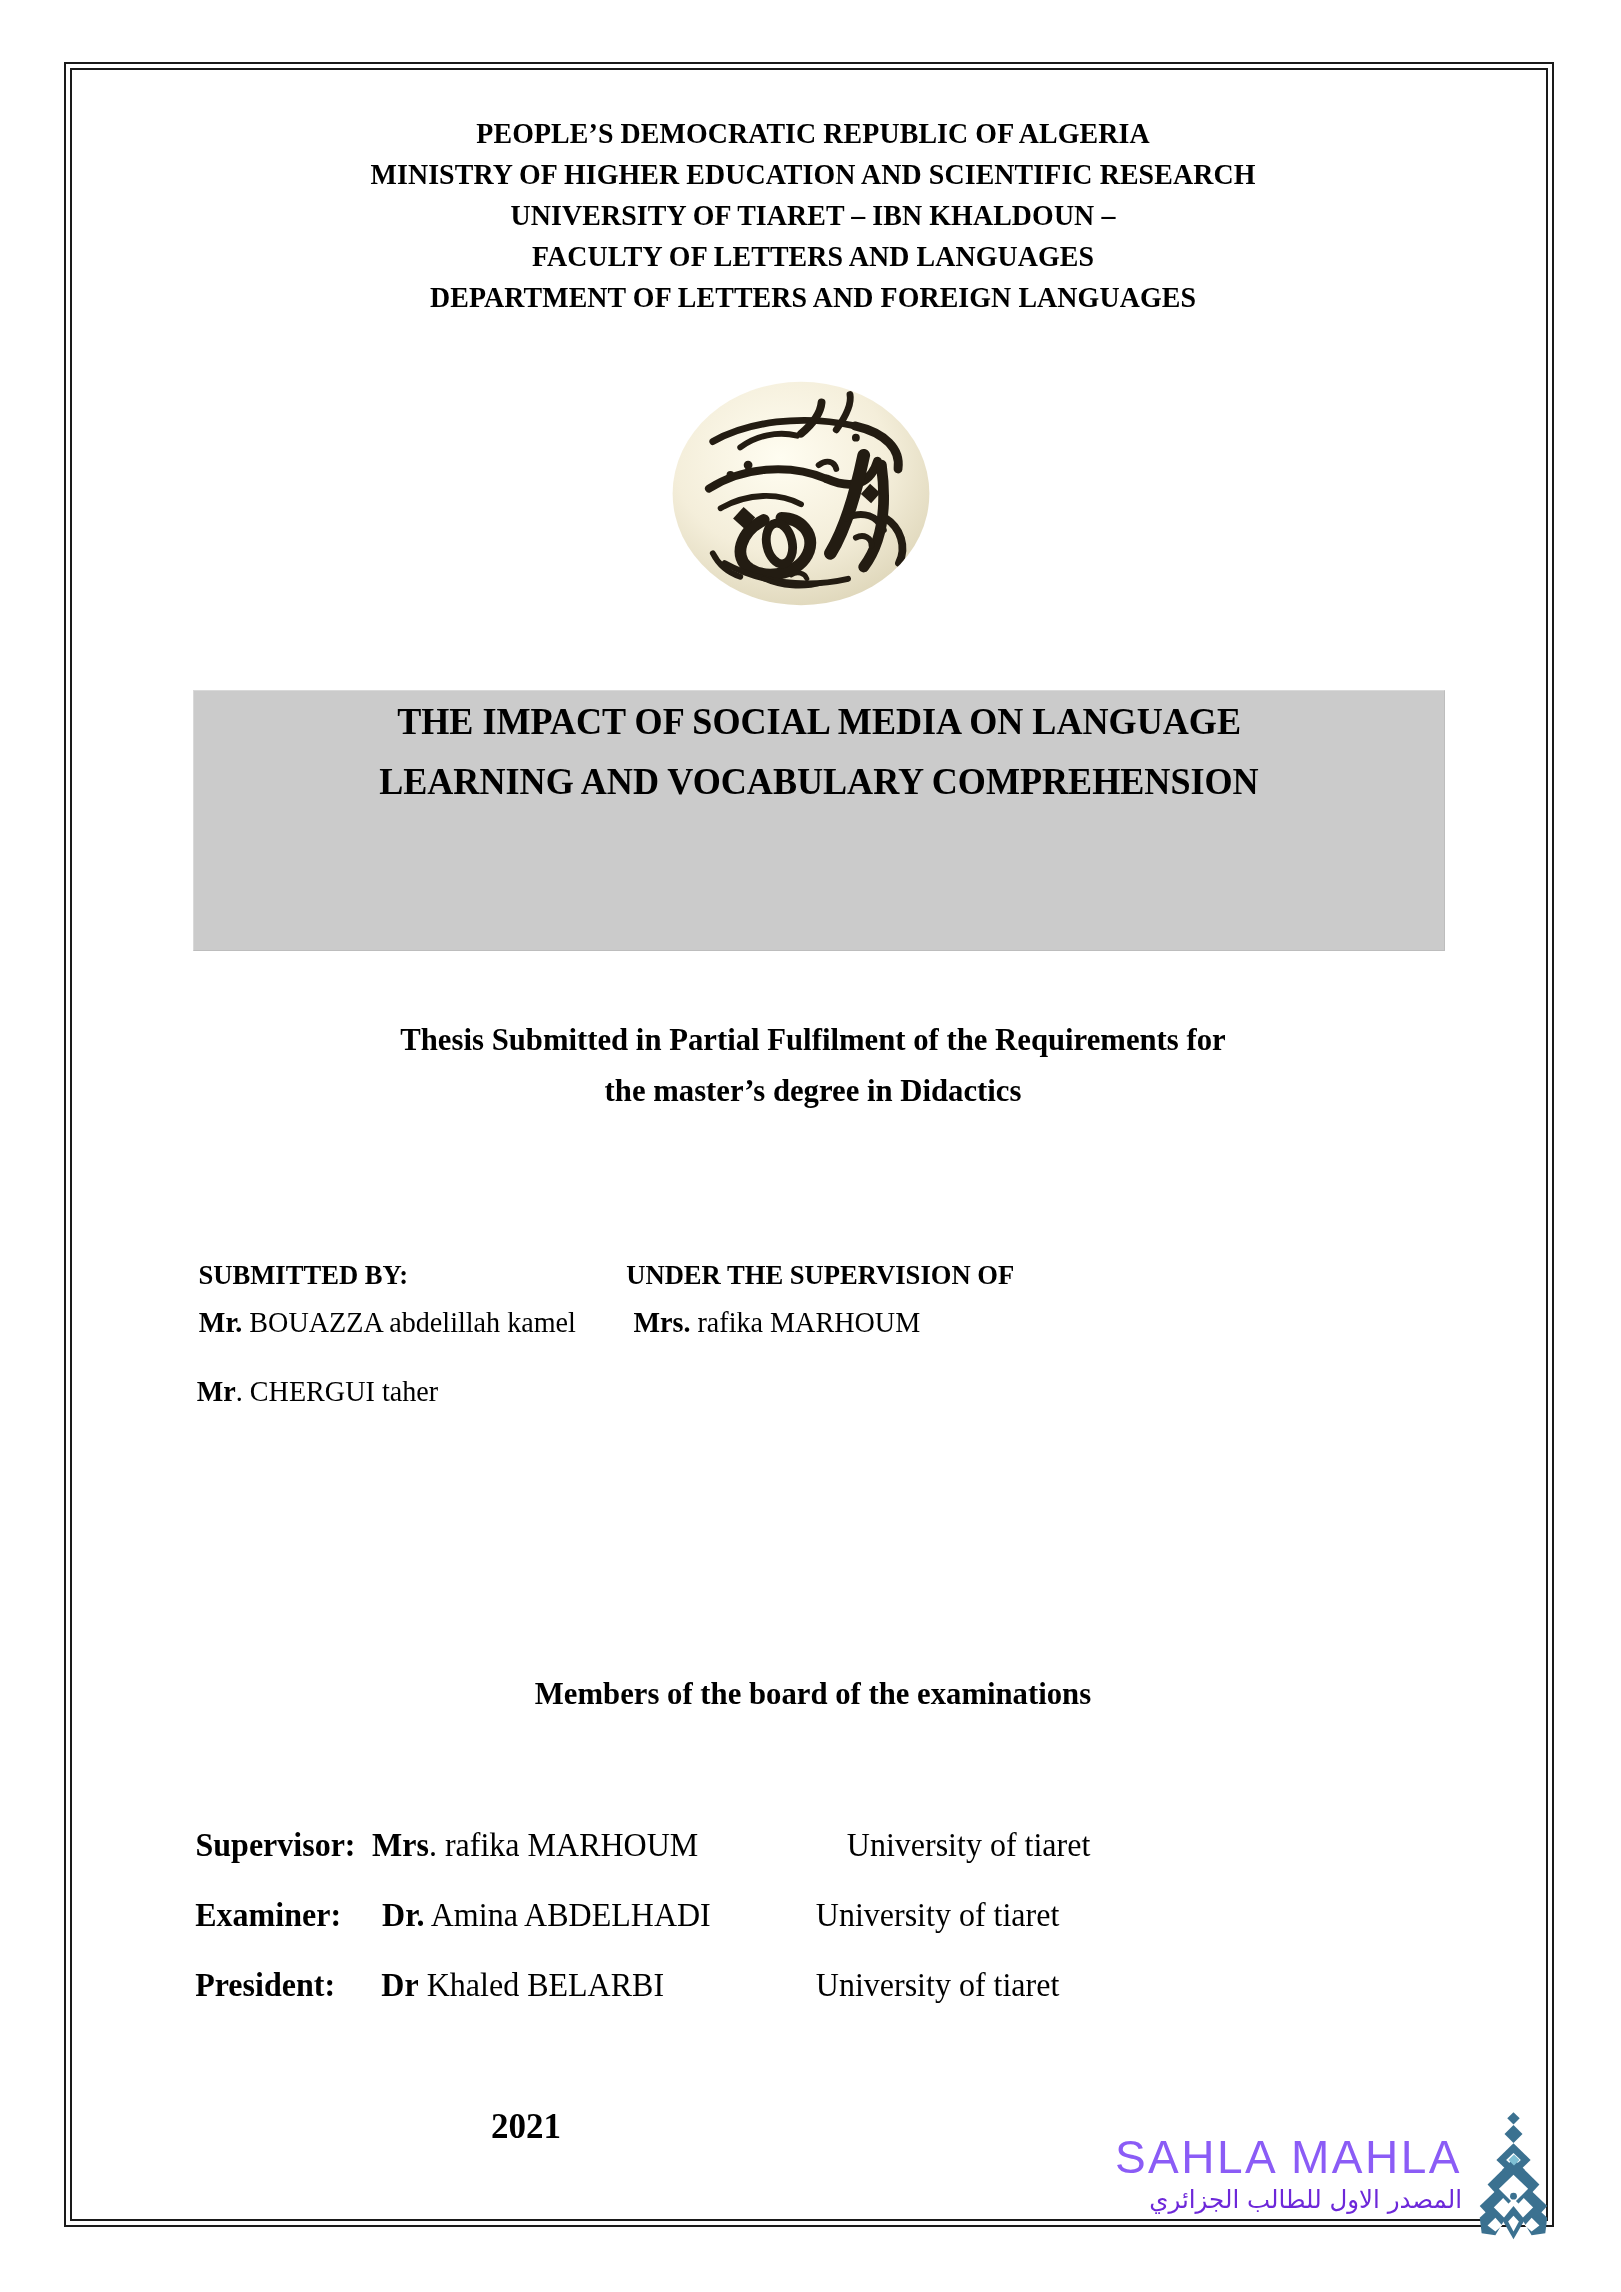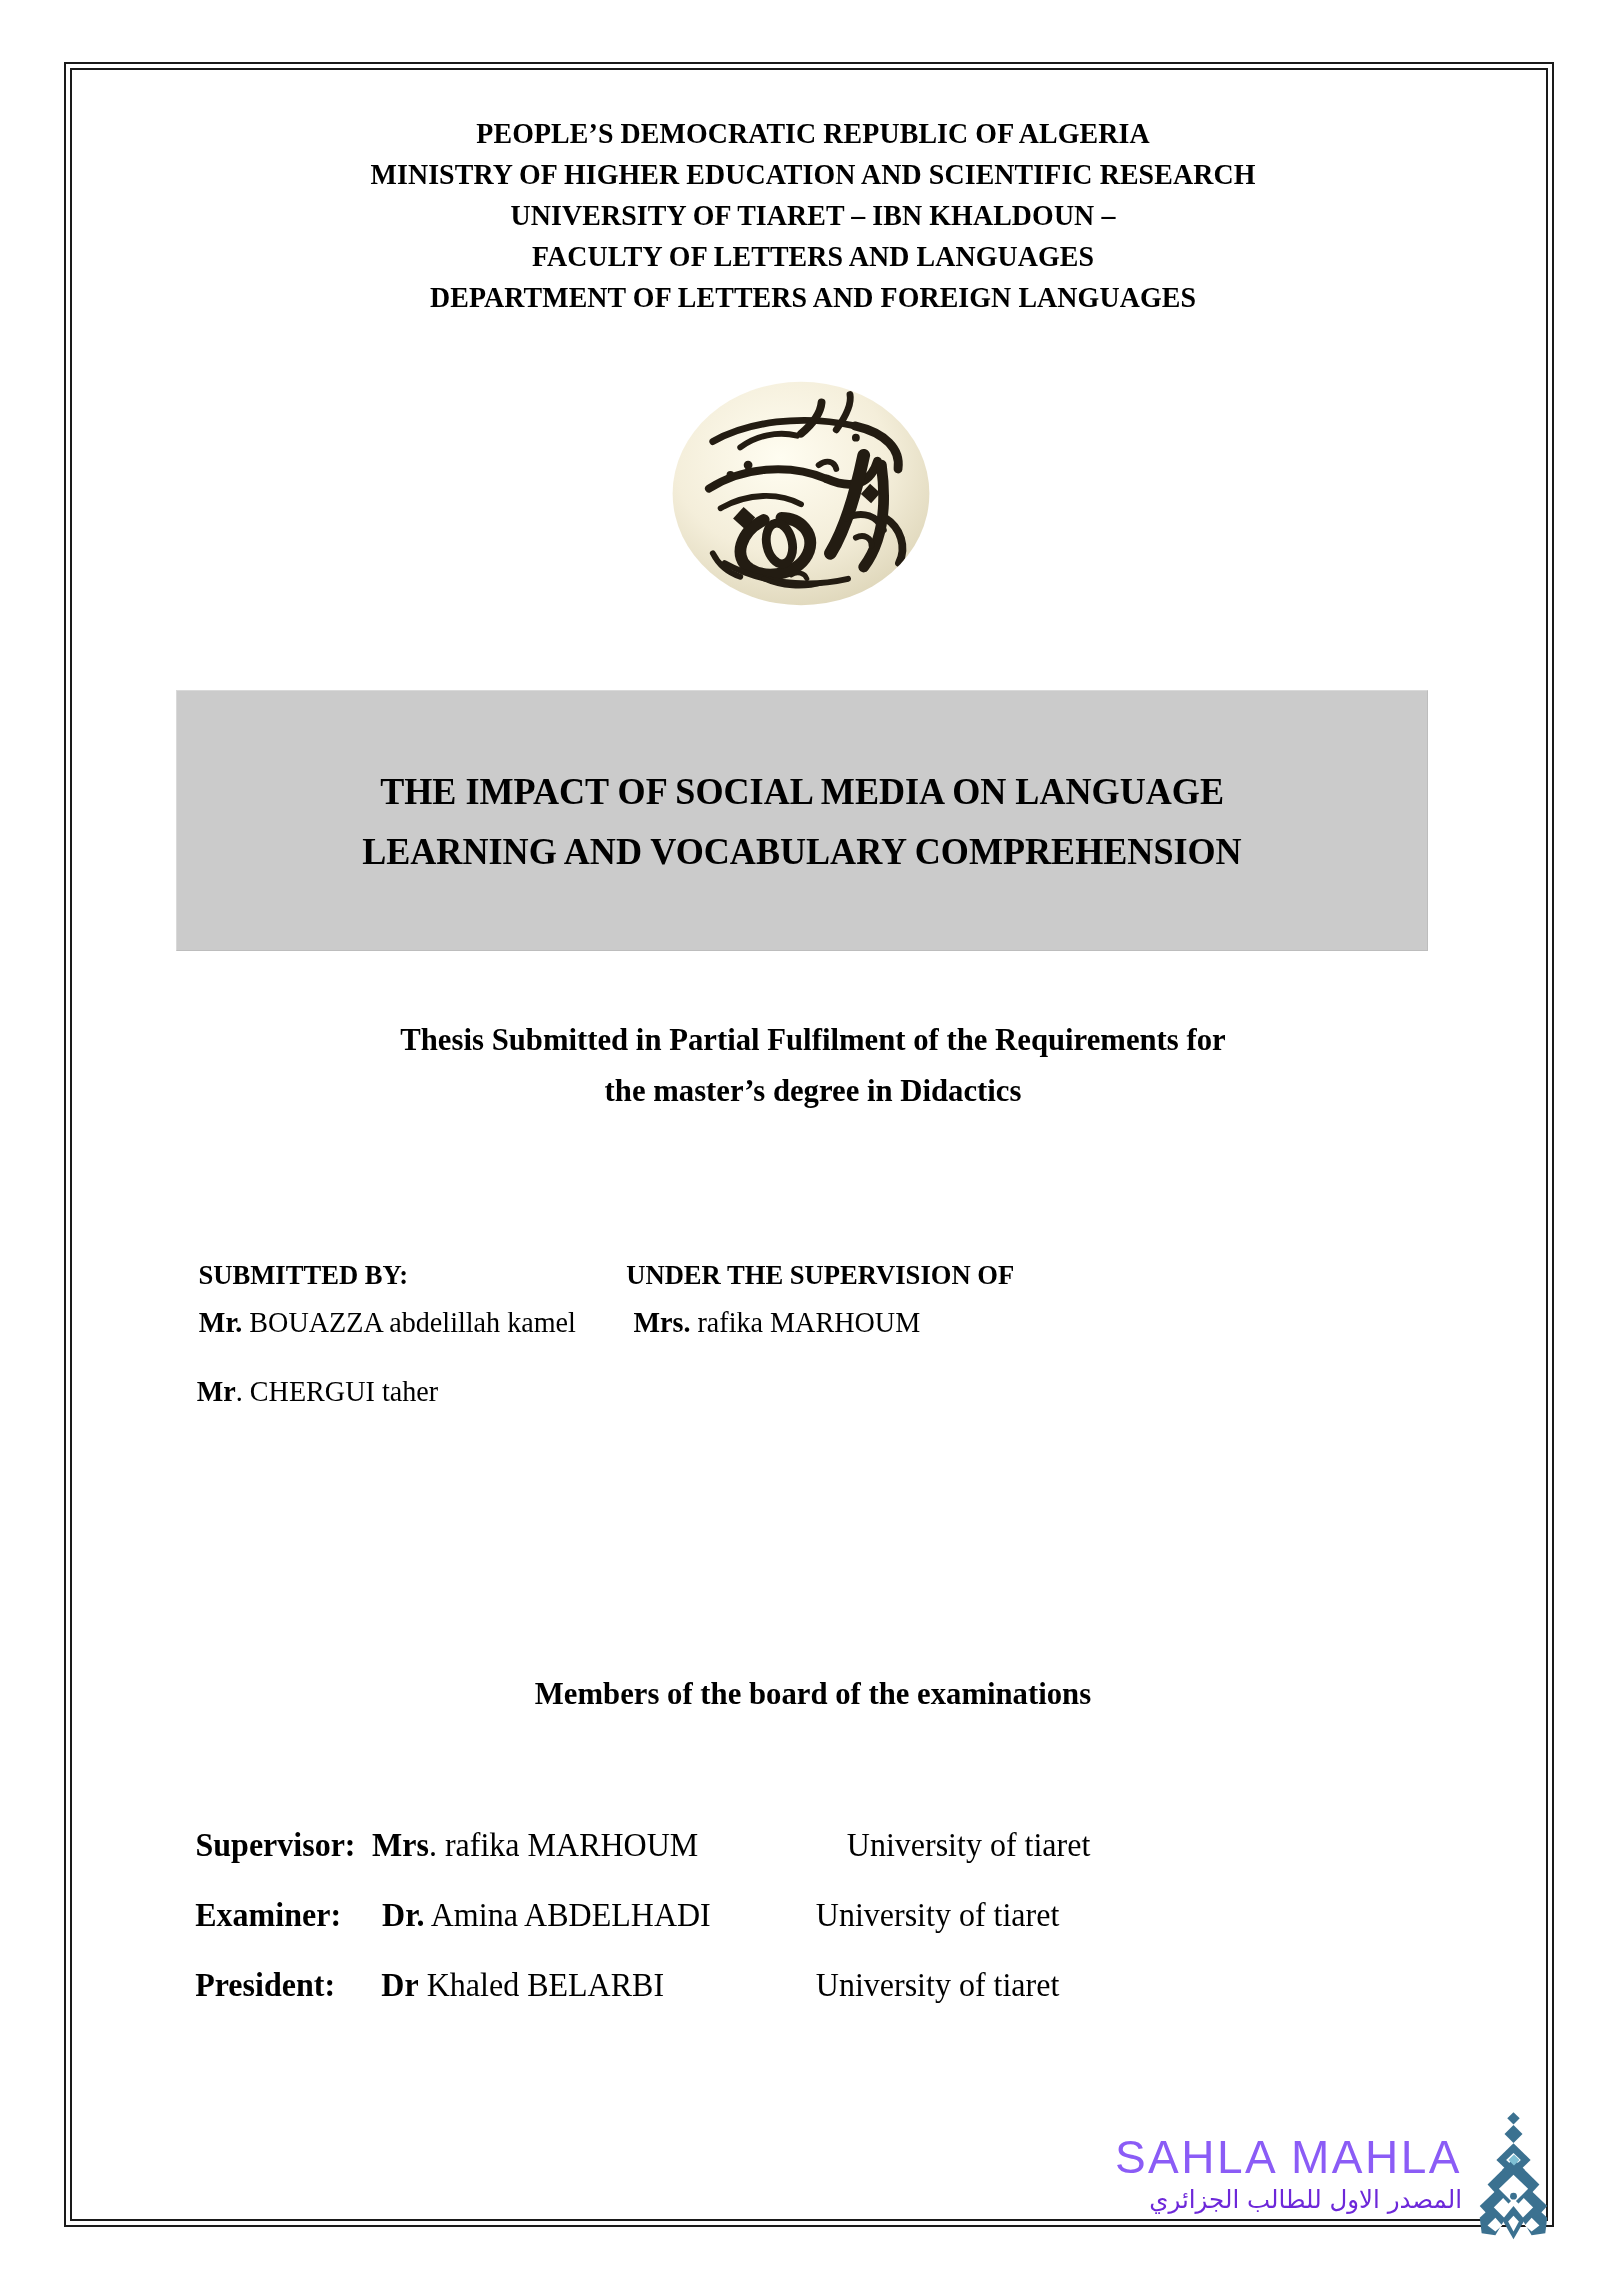--- a/index.html
+++ b/index.html
@@ -68,34 +68,33 @@
     left: 584px;
     top: 303px;
     width: 294px;
     height: 245px;
   }
   .emblem-svg { display: block; width: 294px; height: 245px; }
 
   
   .title-panel {
     position: absolute;
-    left: 106px;
+    left: 123px;
     top: 622px;
     width: 1252px;
     height: 261px;
     background: #cbcbcb;
     border-top: 1px solid #d9d9d9;
     border-left: 1px solid #d9d9d9;
     border-right: 1px solid #bdbdbd;
     border-bottom: 1px solid #bdbdbd;
     box-sizing: border-box;
     display: flex;
     flex-direction: column;
     align-items: center;
-    justify-content: center;
   }
   .title-line {
     font-weight: bold;
     font-size: 38px;
     line-height: 60px;
     white-space: nowrap;
     transform: scaleX(0.95);
     text-align: center;
   }
 
@@ -357,20 +356,21 @@
     </div>
 
     <div class="jury-row">
       <span class="jury-role">President:</span>
       <span class="jury-name"><b>Dr</b> <span>Khaled BELARBI</span></span>
       <span class="jury-affil">University of tiaret</span>
     </div>
 
   </div>
 
+  <div class="year-line">2021</div>
 
   <div class="watermark">
     <div class="wm-text">
       <div class="wm-title">SAHLA MAHLA</div>
       <div class="wm-sub">المصدر الاول للطالب الجزائري</div>
     </div>
     <div class="wm-mark">
       <svg viewBox="0 0 96 140" xmlns="http://www.w3.org/2000/svg" aria-hidden="true">
         <g fill="#3b7190">
 

